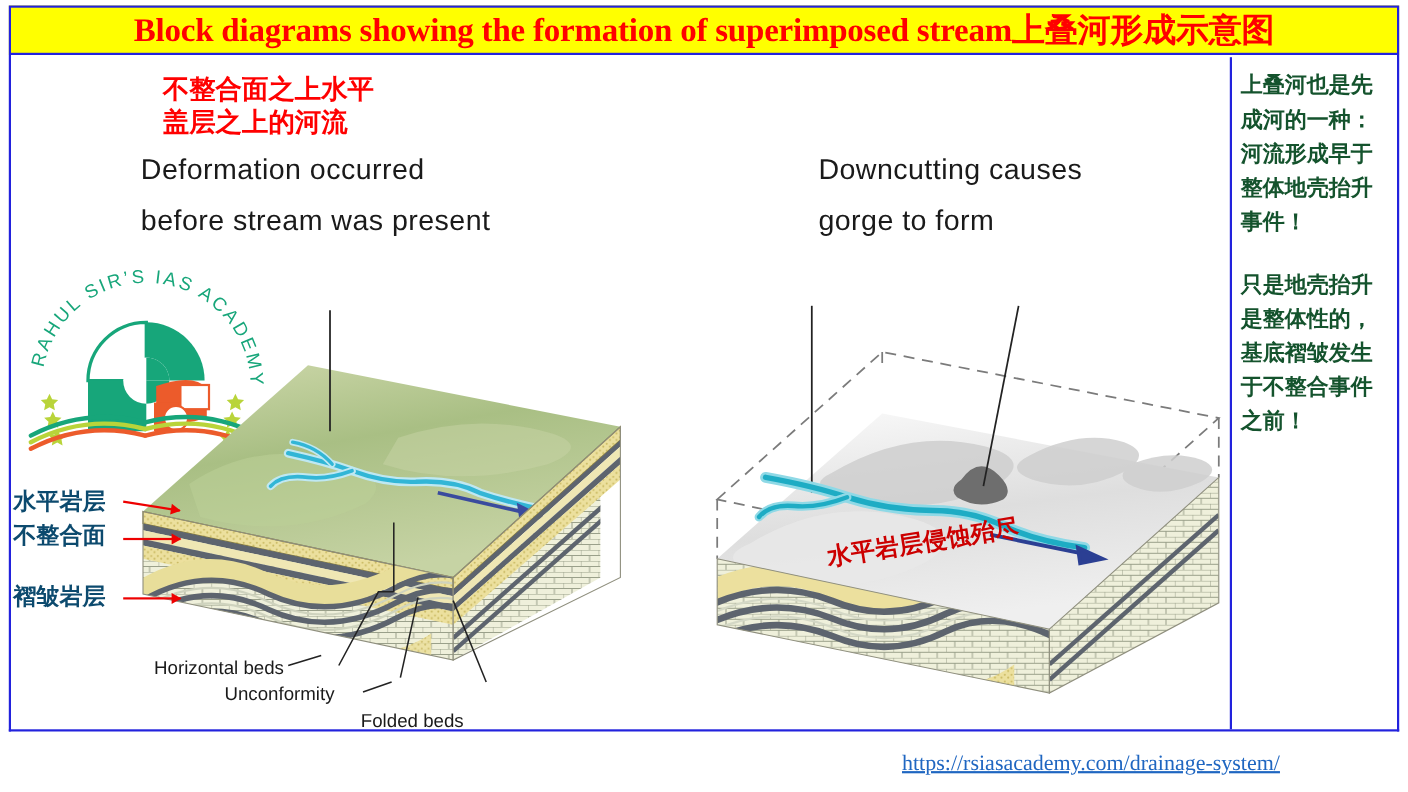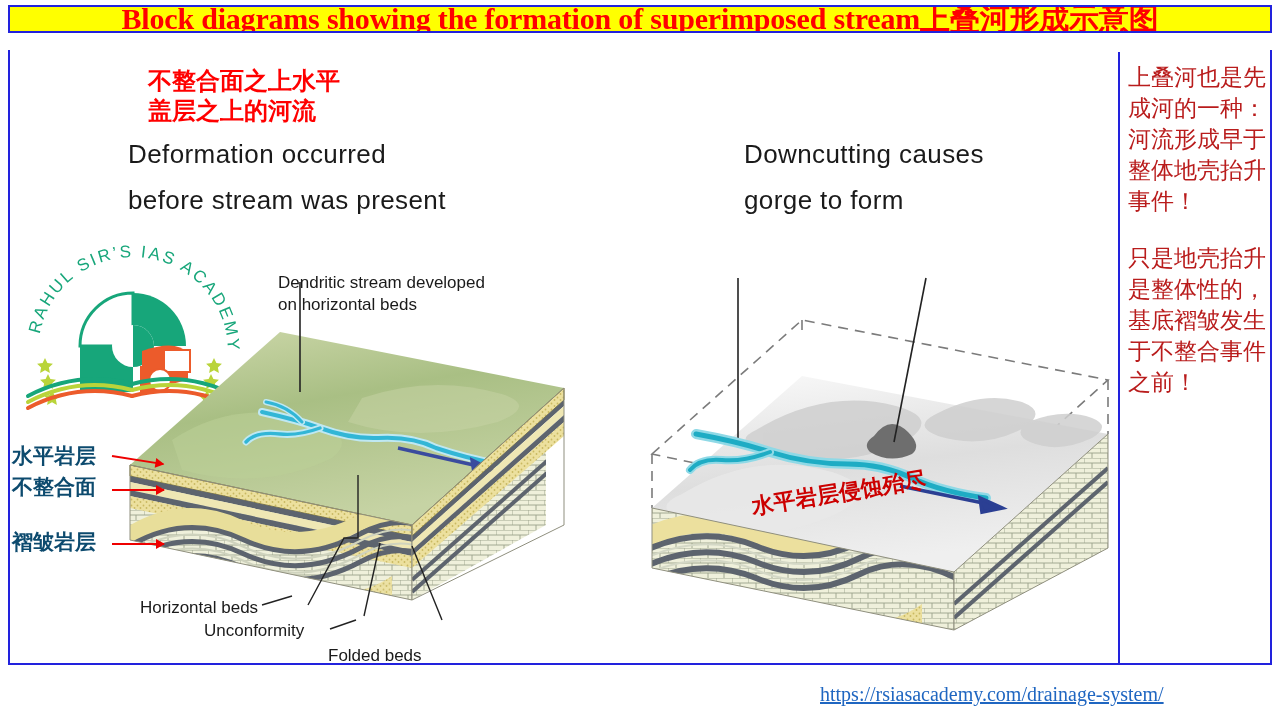--- a/index.html
+++ b/index.html
@@ -20,21 +20,21 @@
     height: 720px;
     background: #ffffff;
   }
 
   
   #title-bar {
     position: absolute;
     left: 8px;
     top: 5px;
     width: 1264px;
-    height: 28px;
+    height: 45px;
     background: #ffff00;
     border: 2px solid #2222dd;
     box-sizing: border-box;
     display: flex;
     align-items: center;
     justify-content: center;
     overflow: hidden;
   }
   #title-text {
     color: #ff0000;
@@ -67,25 +67,25 @@
     height: 611px;
     background: #2222dd;
   }
 
   
   #right-notes {
     position: absolute;
     left: 1128px;
     top: 62px;
     width: 138px;
-    color: #b91c1c;
+    color: #14532d;
     font-family: "DejaVu Sans", "Liberation Sans", sans-serif;
-    font-size: 23px;
+    font-size: 20px;
     line-height: 31px;
-    font-weight: 400;
+    font-weight: 700;
   }
   #right-notes .note-block { margin-bottom: 26px; }
 
   
   .cn-headline {
     position: absolute;
     color: #ff0000;
     font-family: "DejaVu Sans", "Liberation Sans", sans-serif;
     font-size: 24px;
     line-height: 30px;
@@ -443,22 +443,20 @@
   </div>
 
   <div class="cn-headline" id="cn-head-left">不整合面之上水平
 盖层之上的河流</div>
 
   <div class="en-headline" id="en-head-left">Deformation occurred
 before stream was present</div>
   <div class="en-headline" id="en-head-right">Downcutting causes
 gorge to form</div>
 
-  <div class="caption" id="cap-dendritic">Dendritic stream developed
-on horizontal beds</div>
   <div class="caption" id="cap-horizontal">Horizontal beds</div>
   <div class="caption" id="cap-unconf">Unconformity</div>
   <div class="caption" id="cap-folded">Folded beds</div>
 
   <svg style="position:absolute;left:0;top:0;width:1280px;height:720px;pointer-events:none">
     <g stroke="#222" stroke-width="1.4" fill="none">
       <line x1="262" y1="605" x2="292" y2="596"></line>
       <line x1="330" y1="629" x2="356" y2="620"></line>
     </g>
   </svg>

